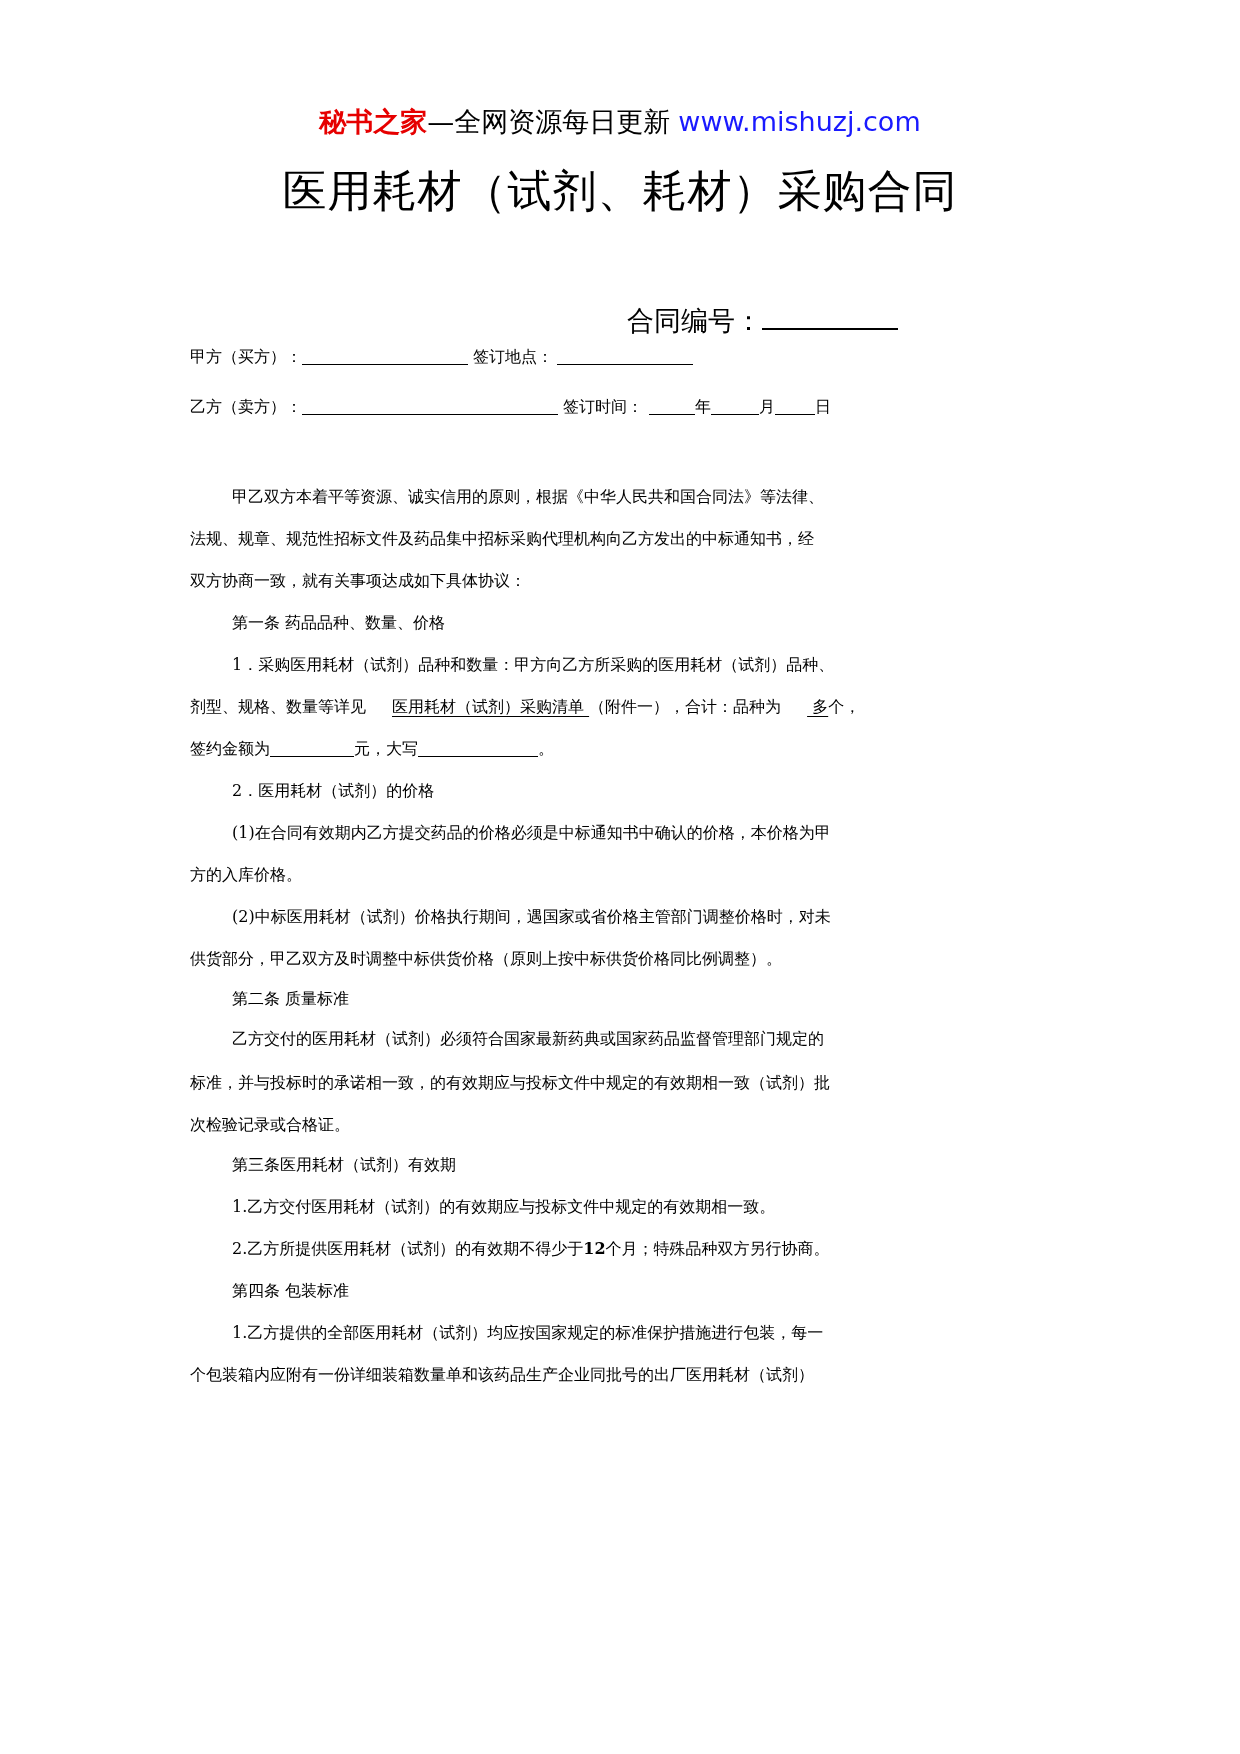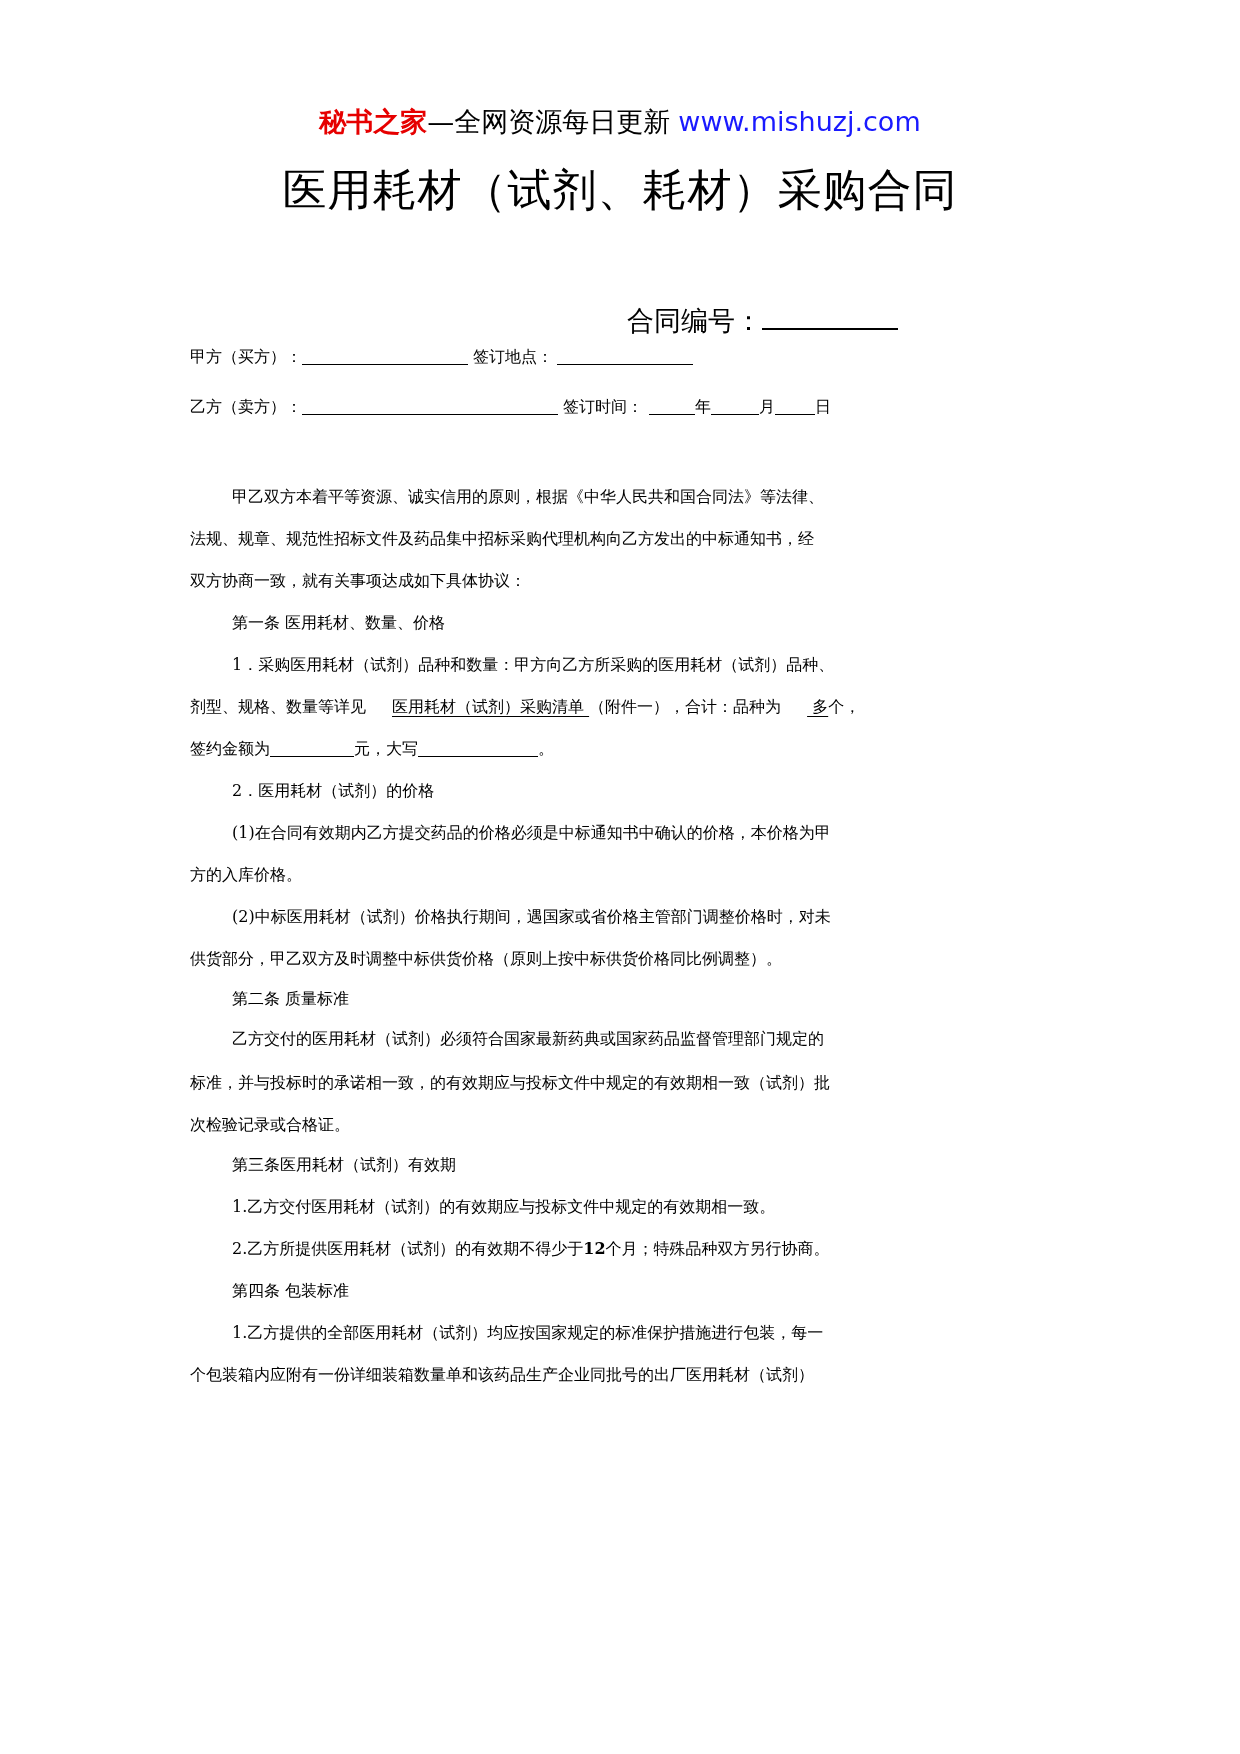--- a/index.html
+++ b/index.html
@@ -7,21 +7,21 @@
   .page { position: absolute; left: 0; top: 0; width: 1240px; height: 1400px; }
   .banner {
     position: absolute; top: 102px; left: 0; width: 1240px; text-align: center;
     font-family: "DejaVu Sans", sans-serif; font-size: 27px; line-height: 40px; white-space: nowrap;
   }
   .banner .brand { color: #e60000; font-weight: bold; }
   .banner .slogan { color: #000; }
   .banner .url { color: #1a1aff; margin-left: 8px; }
   .title {
     position: absolute; top: 160px; left: 0; width: 1240px; text-align: center;
-    font-family: Liberation Serif, serif; font-size: 44px; line-height: 62px; letter-spacing: 1px;
+    font-family: Liberation Sans, sans-serif; font-size: 44px; line-height: 62px; letter-spacing: 1px;
   }
   .contract-no {
     position: absolute; top: 300px; left: 627px;
     font-family: "DejaVu Sans", sans-serif; font-size: 27px; line-height: 40px; white-space: nowrap;
   }
   .blank { display: inline-block; border-bottom: 2px solid #000; height: 1.05em; vertical-align: baseline; }
   .line {
     position: absolute; left: 190px; width: 870px;
     font-family: "DejaVu Serif", serif; font-size: 16px; line-height: 30px; white-space: nowrap;
   }
@@ -52,21 +52,21 @@
 
   <div class="line" style="top:392px">
     <span>乙方（卖方）：</span><span class="bl" style="width:256px"></span>
     <span>签订时间：</span><span class="bl" style="width:46px;margin-left:6px"></span><span>年</span><span class="bl" style="width:48px"></span><span>月</span><span class="bl" style="width:40px"></span><span>日</span>
   </div>
 
   <div class="line indent" style="top:482px">甲乙双方本着平等资源、诚实信用的原则，根据《中华人民共和国合同法》等法律、</div>
   <div class="line" style="top:524px">法规、规章、规范性招标文件及药品集中招标采购代理机构向乙方发出的中标通知书，经</div>
   <div class="line" style="top:566px">双方协商一致，就有关事项达成如下具体协议：</div>
 
-  <div class="line indent" style="top:608px">第一条  医用耗材、数量、价格</div>
+  <div class="line indent" style="top:608px">第一条  药品品种、数量、价格</div>
   <div class="line indent" style="top:650px">1．采购医用耗材（试剂）品种和数量：甲方向乙方所采购的医用耗材（试剂）品种、</div>
   <div class="line" style="top:692px">
     <span>剂型、规格、数量等详见</span><span class="ul">医用耗材（试剂）采购清单 </span><span>（附件一），合计：品种为</span><span class="ul"> 多</span><span>个，</span>
   </div>
   <div class="line" style="top:734px">
     <span>签约金额为</span><span class="bl" style="width:84px"></span><span>元，大写</span><span class="bl" style="width:120px"></span><span>。</span>
   </div>
 
   <div class="line indent" style="top:776px">2．医用耗材（试剂）的价格</div>
   <div class="line indent" style="top:818px">(1)在合同有效期内乙方提交药品的价格必须是中标通知书中确认的价格，本价格为甲</div>

